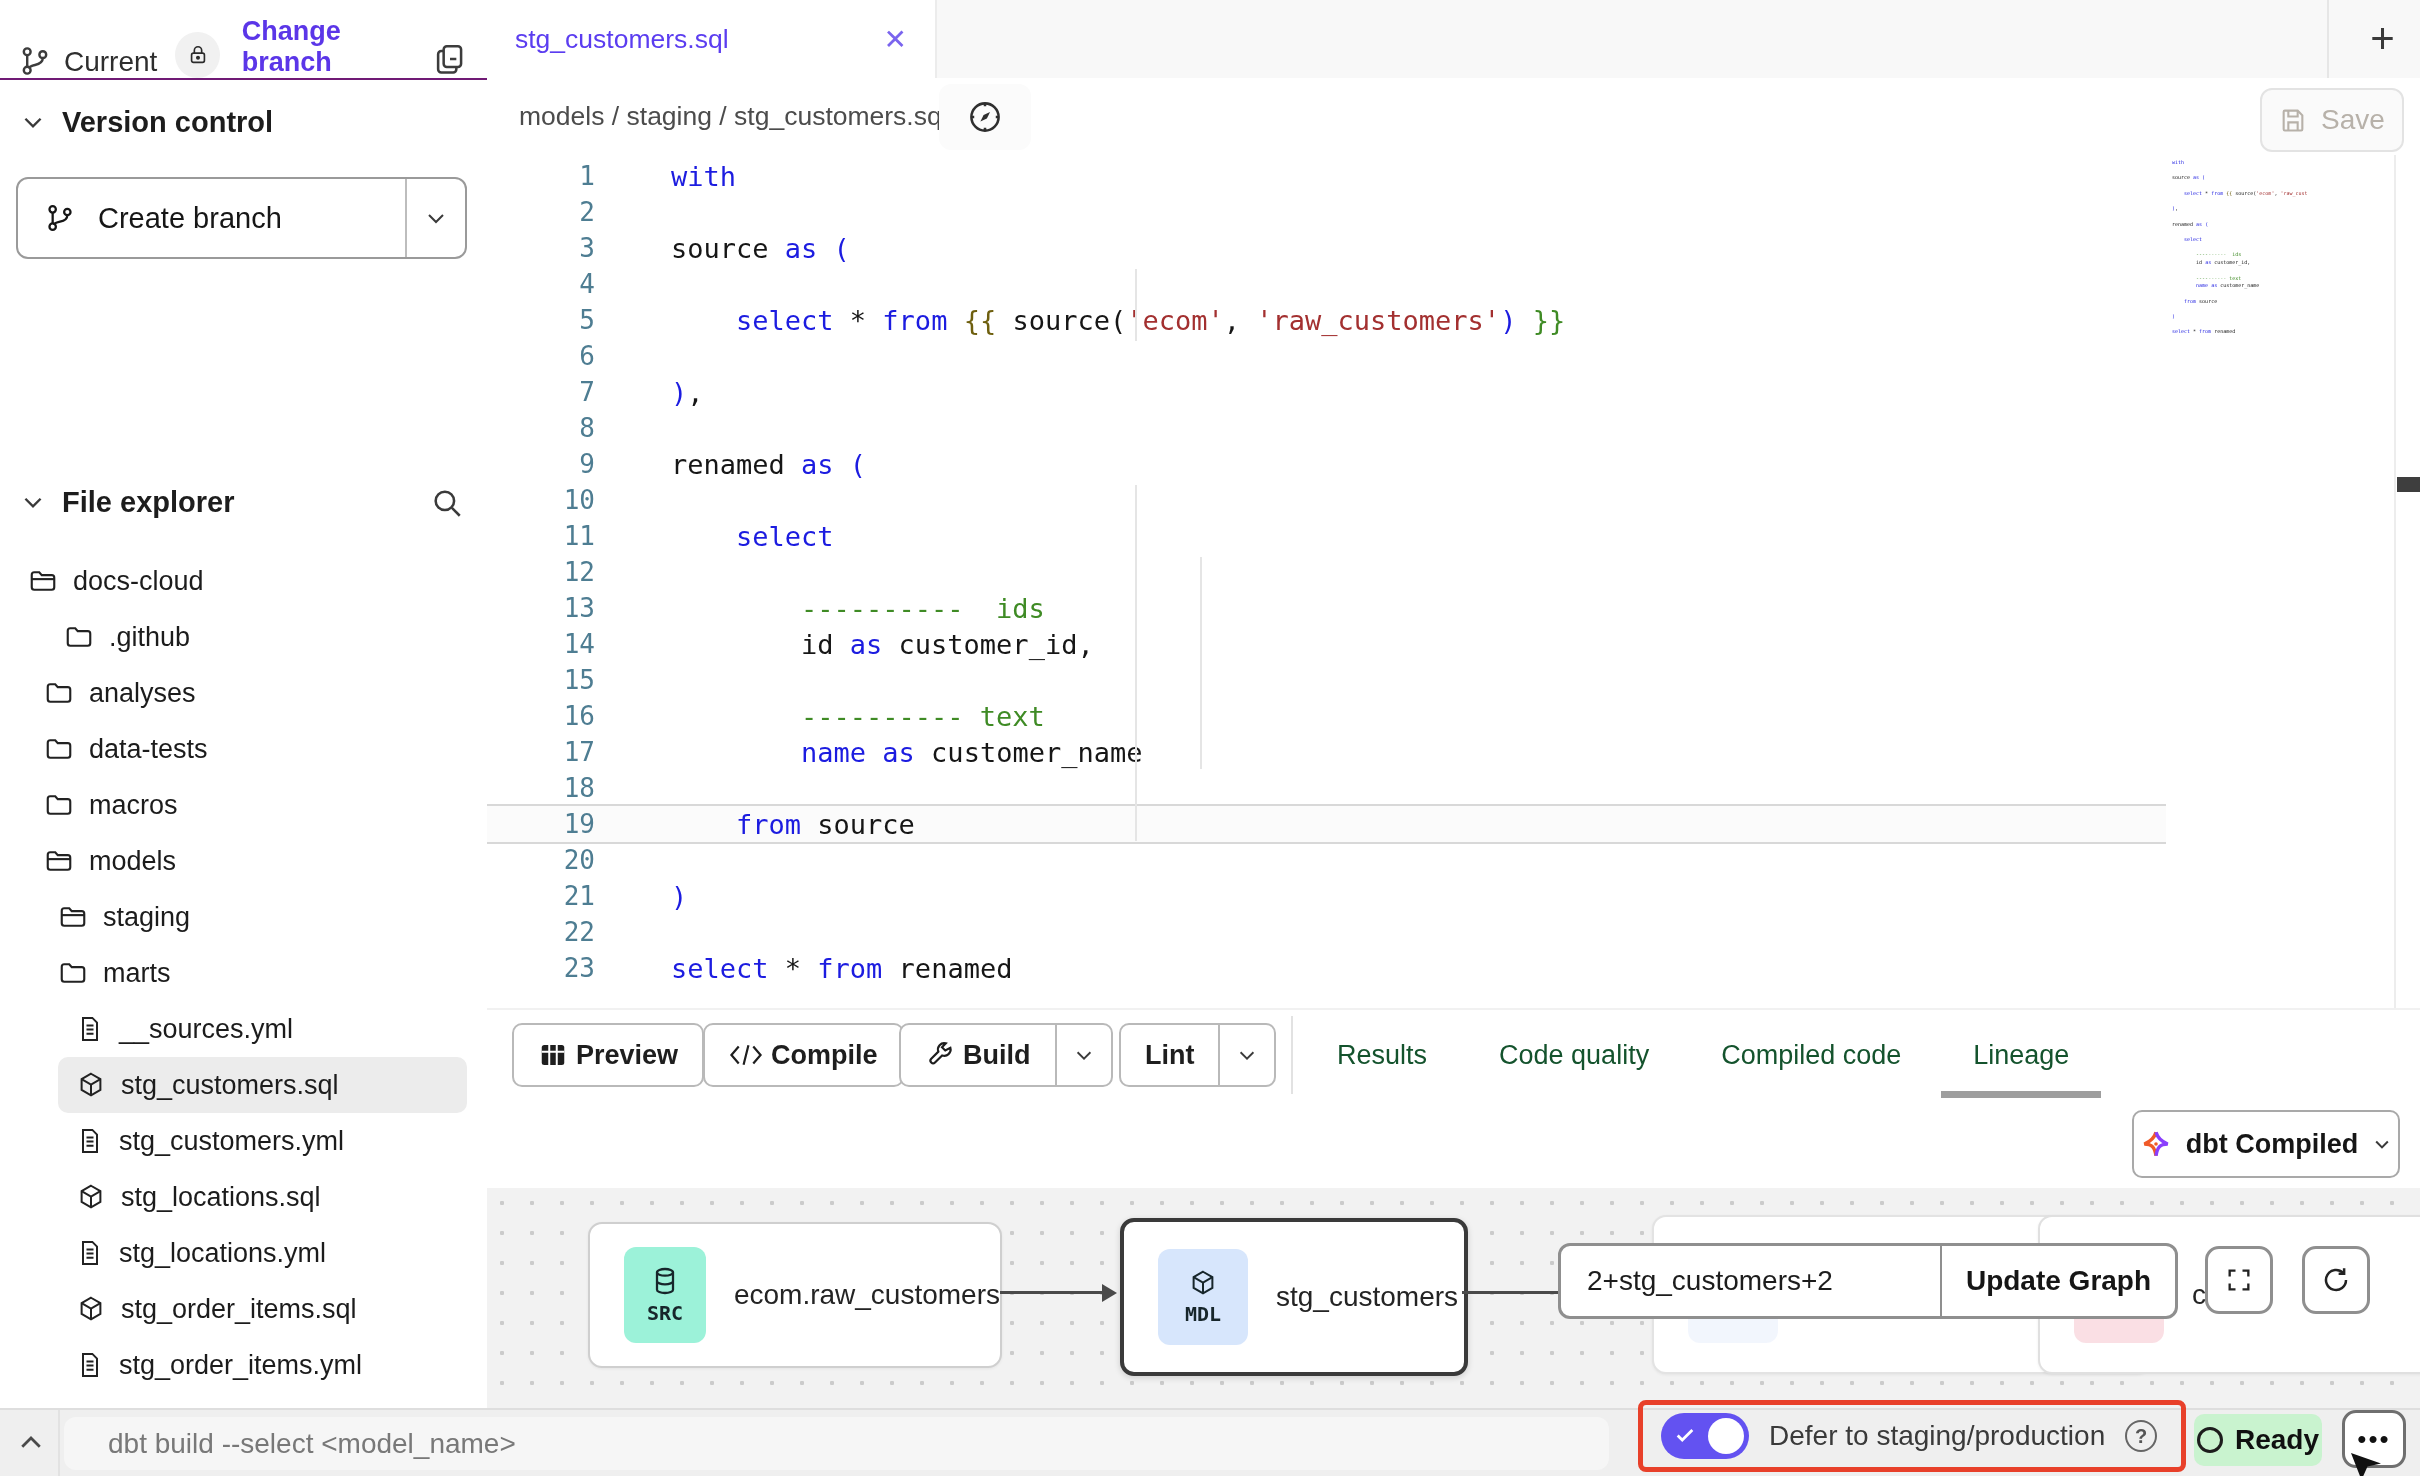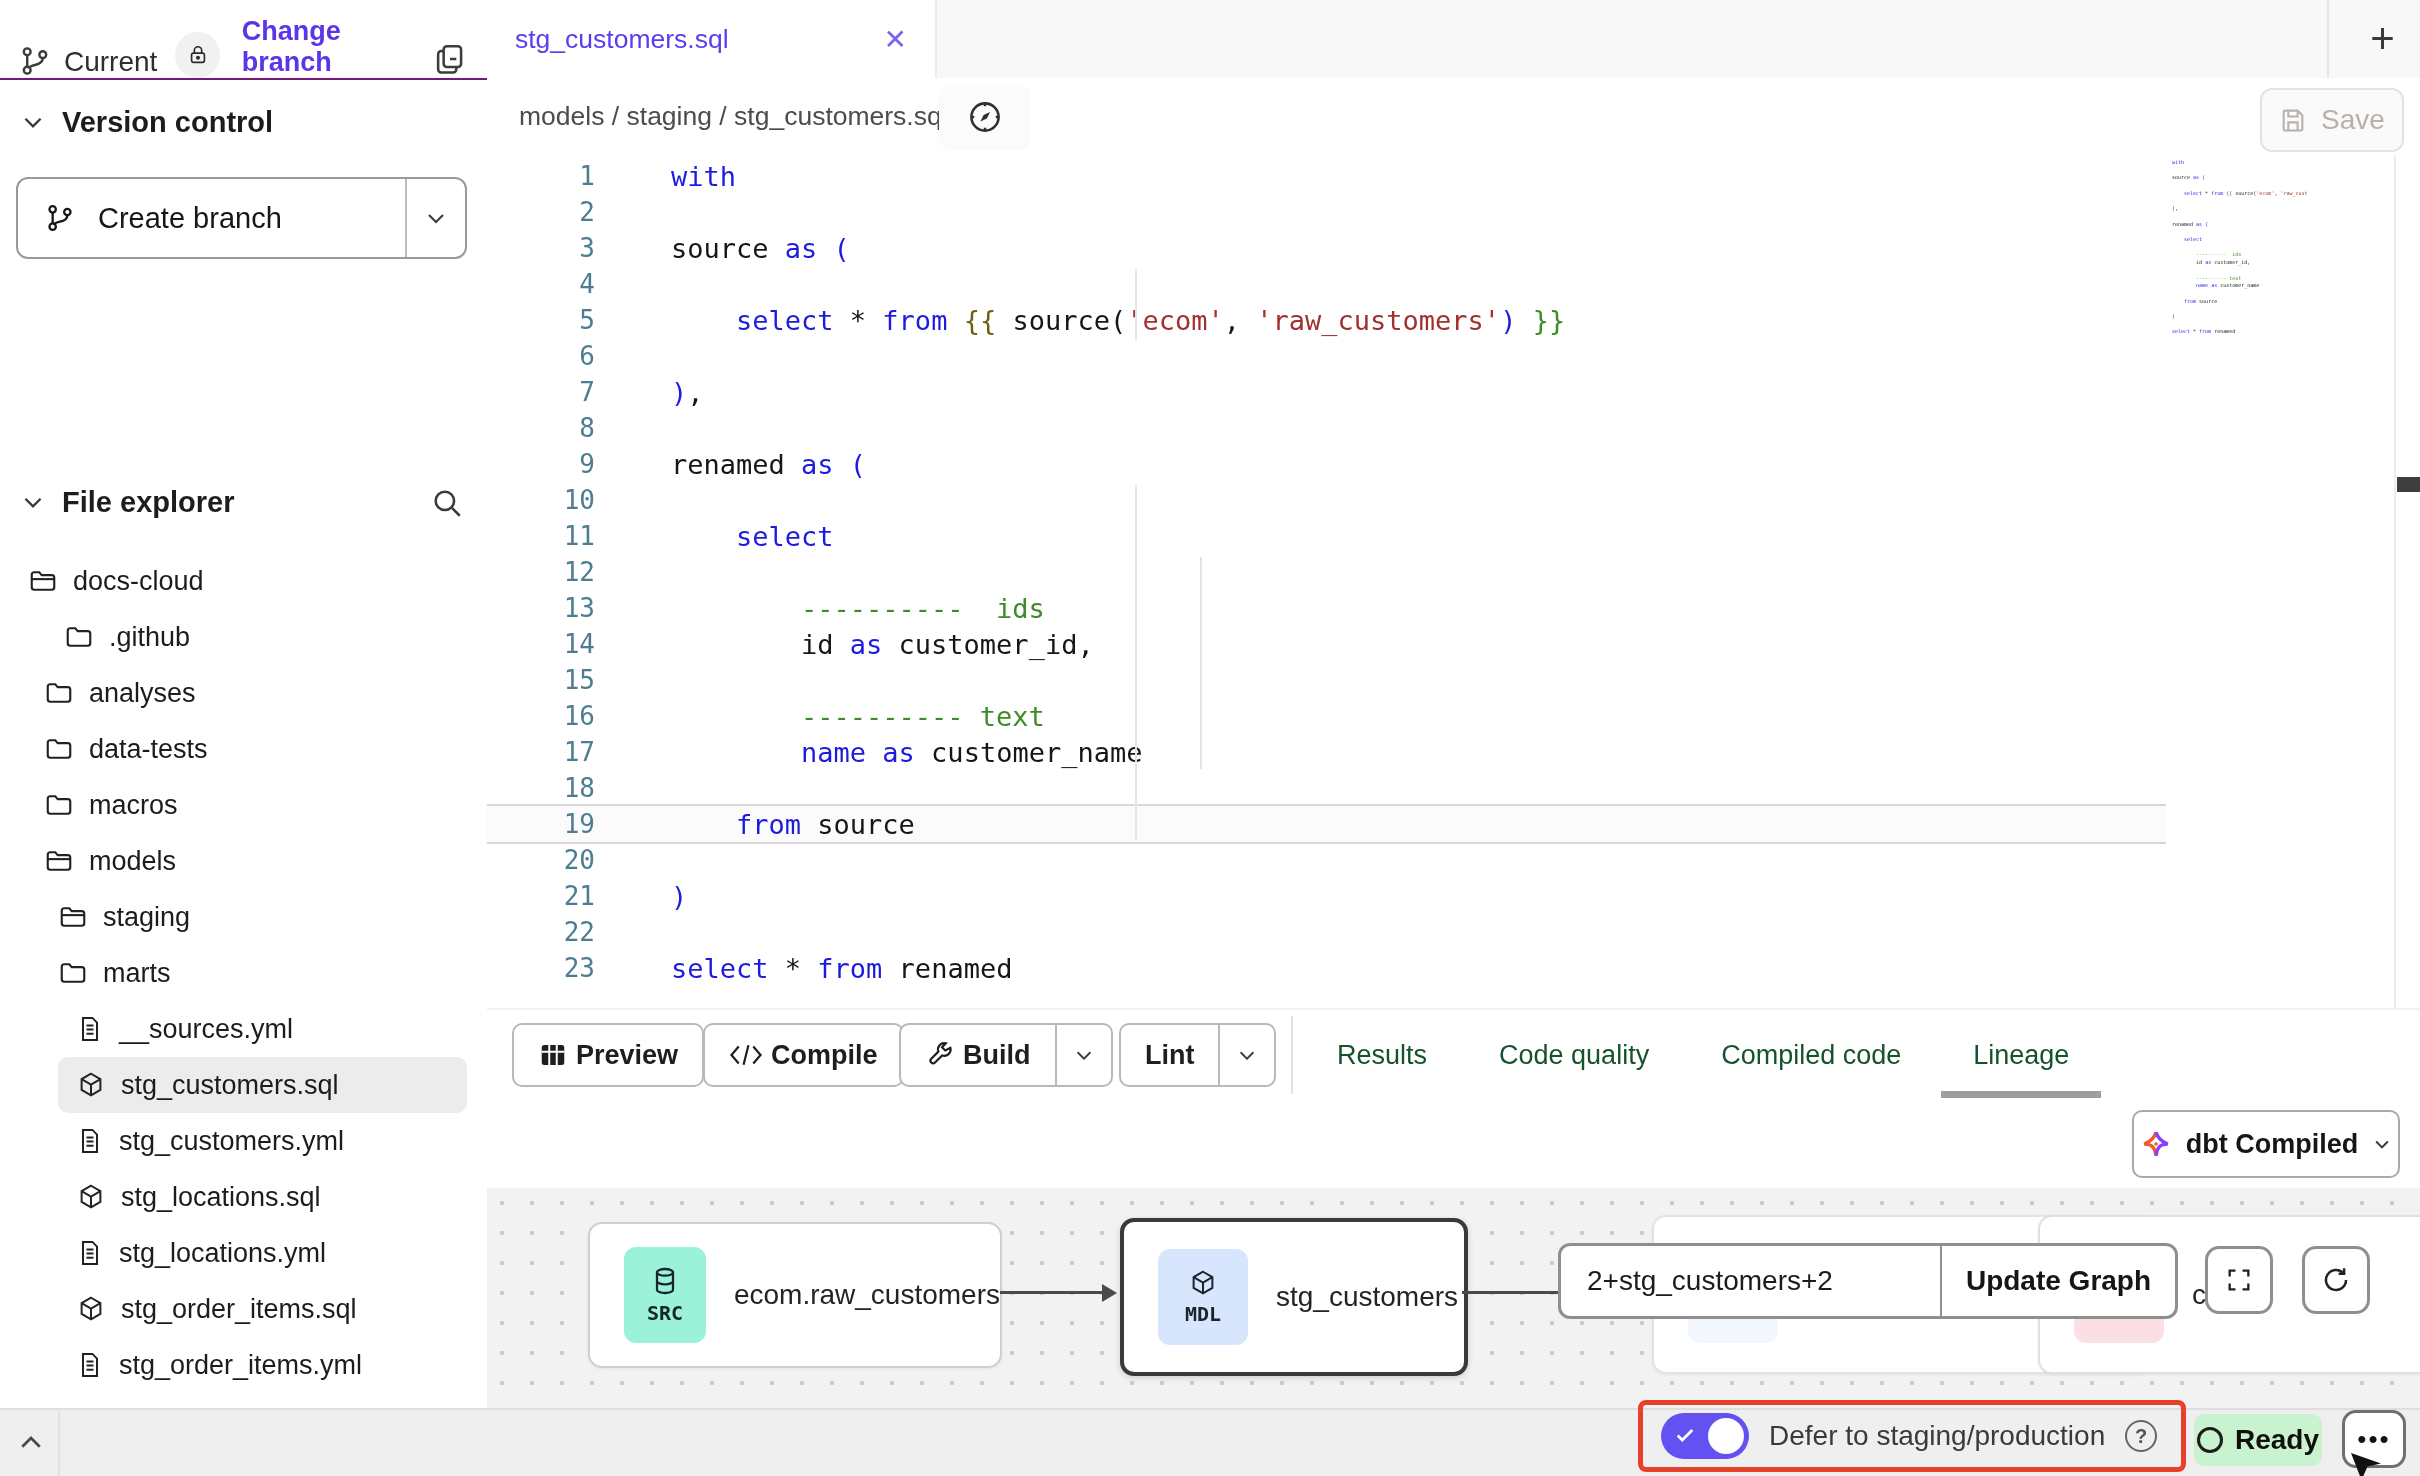--- a/index.html
+++ b/index.html
@@ -575,20 +575,21 @@
     </div>
   </div>
 
   <div class="statusbar">
     <span class="collapse-btn">
       <svg width="30" height="30" viewBox="0 0 24 24" fill="none" stroke="currentColor" stroke-width="2.2">
           <path d="M5 15l7-7 7 7"></path>
         </svg>
     </span>
     <div class="sb-divider"></div>
+    <div class="cmd-input">dbt build --select &lt;model_name&gt;</div>
   </div>
 
   <div class="defer-box">
     <div class="toggle">
       <span class="tg-check">
         <svg width="22" height="22" viewBox="0 0 24 24" fill="none" stroke="#fff" stroke-width="3">
             <path d="M4 12.5l5 5L20 6.5"></path>
           </svg>
       </span>
       <span class="knob"></span>

